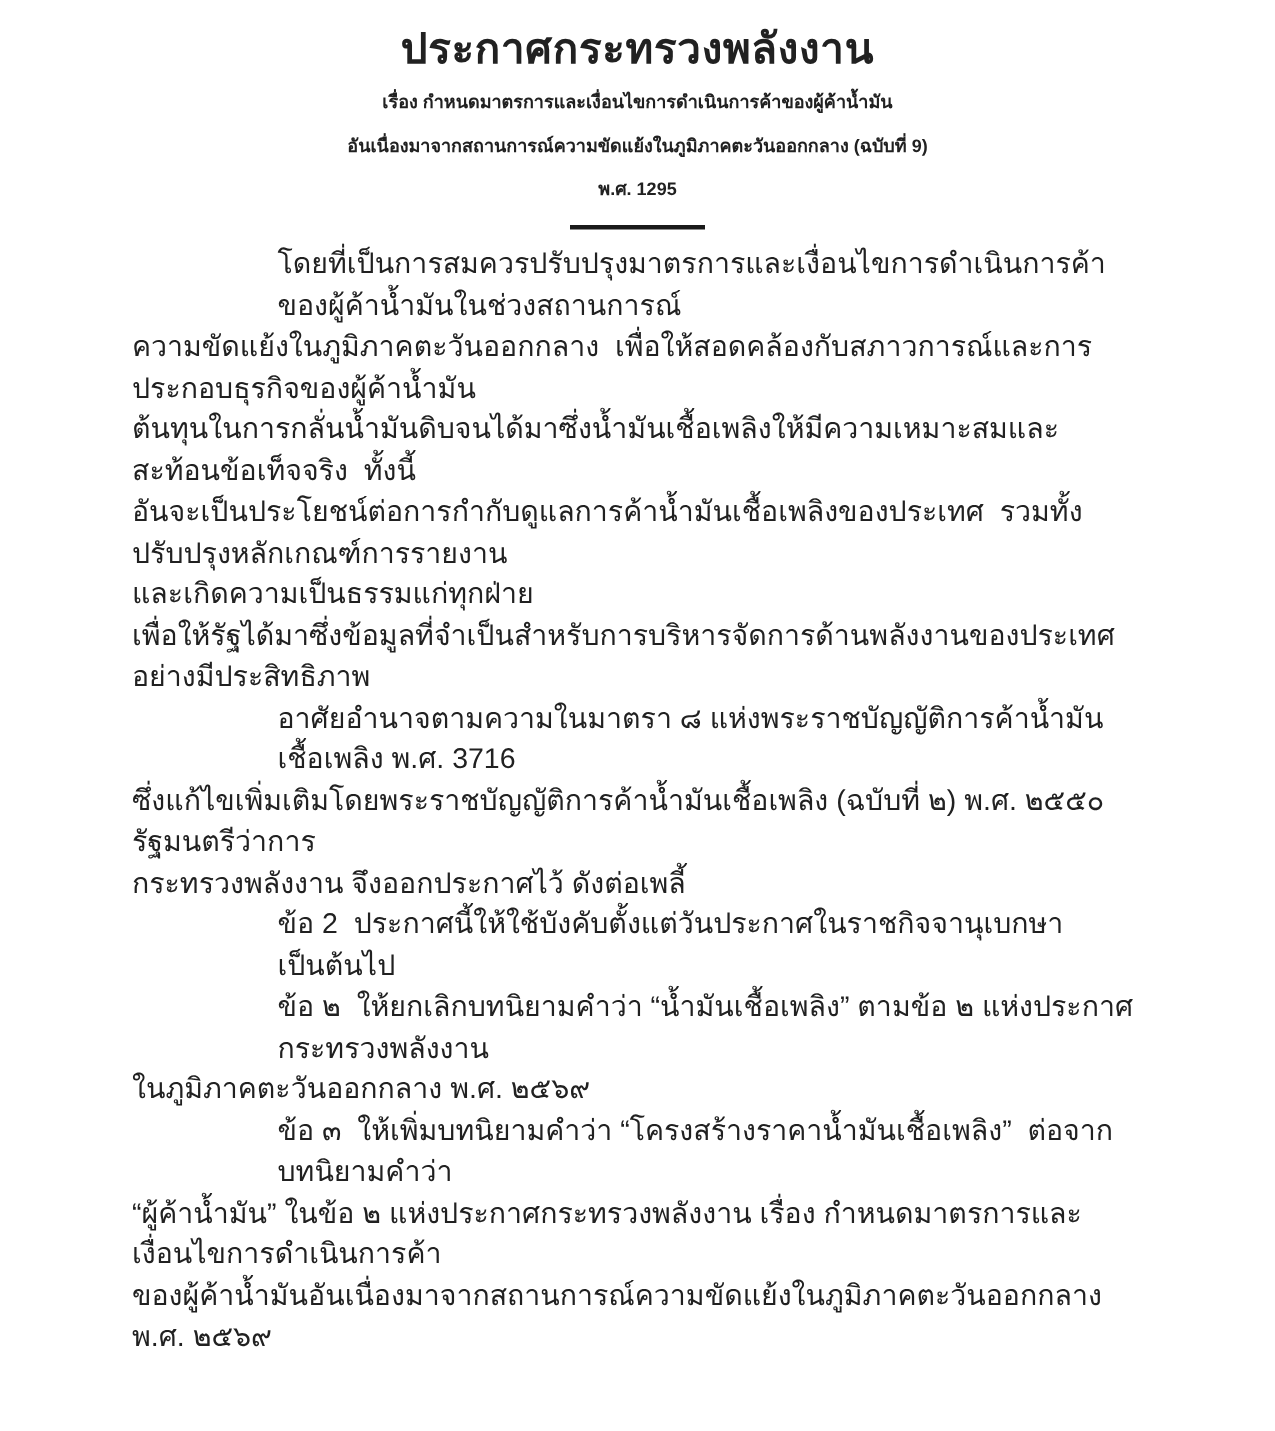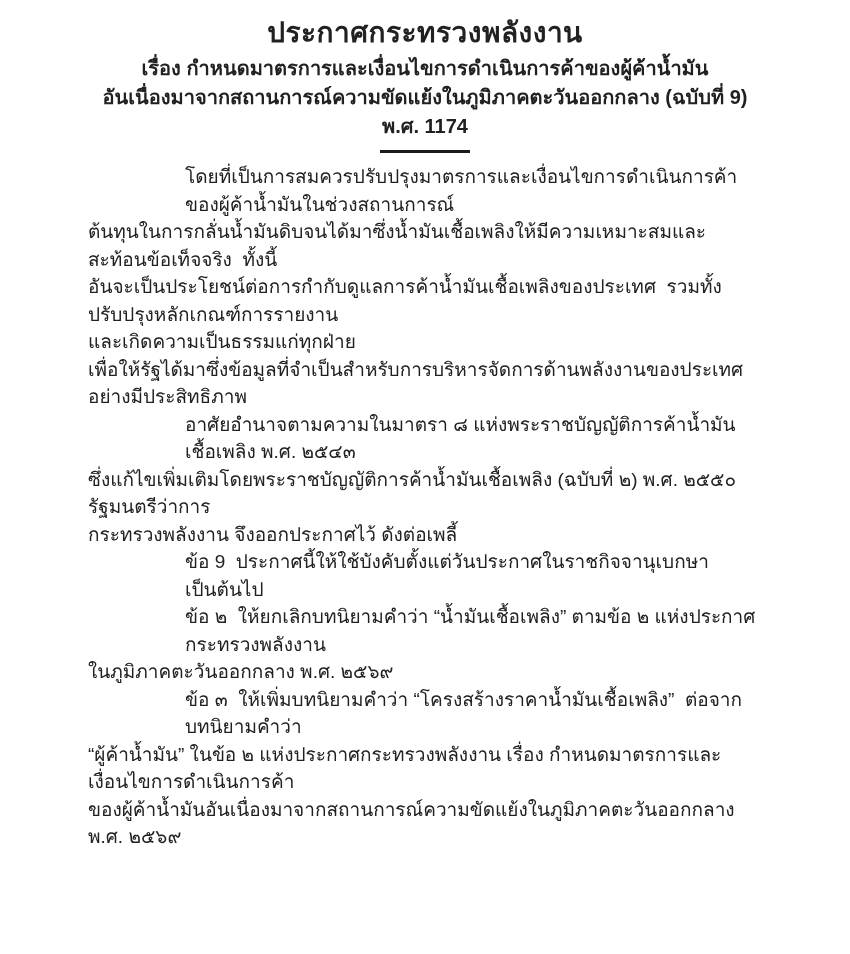--- a/index.html
+++ b/index.html
@@ -24,21 +24,21 @@
   .doc-title {
     margin: 0;
     text-align: center;
     font-size: 28px;
     font-weight: bold;
     line-height: 42px;
     letter-spacing: 0.5px;
   }
   .doc-subtitle {
     text-align: center;
-    font-size: 20px;
+    font-size: 12px;
     font-weight: 600;
     line-height: 29px;
   }
   .divider {
     width: 90px;
     height: 3px;
     background: #1a1a1a;
     margin: 9px auto 0 auto;
   }
   .doc-body {
@@ -55,33 +55,34 @@
 </head>
 <body>
 
 <div class="page">
   <h1 class="doc-title">ประกาศกระทรวงพลังงาน</h1>
 
   <div class="doc-subtitle">เรื่อง  กำหนดมาตรการและเงื่อนไขการดำเนินการค้าของผู้ค้าน้ำมัน</div>
 
   <div class="doc-subtitle">อันเนื่องมาจากสถานการณ์ความขัดแย้งในภูมิภาคตะวันออกกลาง (ฉบับที่ 9)</div>
 
-  <div class="doc-subtitle">พ.ศ. 1174</div>
+  <div class="doc-subtitle">พ.ศ. 1295</div>
 
   <div class="divider"></div>
 
   <div class="doc-body" id="doc-body">
       <div class="body-line indent-normal">โดยที่เป็นการสมควรปรับปรุงมาตรการและเงื่อนไขการดำเนินการค้าของผู้ค้าน้ำมันในช่วงสถานการณ์</div>
+      <div class="body-line">ความขัดแย้งในภูมิภาคตะวันออกกลาง  เพื่อให้สอดคล้องกับสภาวการณ์และการประกอบธุรกิจของผู้ค้าน้ำมัน</div>
       <div class="body-line">ต้นทุนในการกลั่นน้ำมันดิบจนได้มาซึ่งน้ำมันเชื้อเพลิงให้มีความเหมาะสมและสะท้อนข้อเท็จจริง  ทั้งนี้</div>
       <div class="body-line">อันจะเป็นประโยชน์ต่อการกำกับดูแลการค้าน้ำมันเชื้อเพลิงของประเทศ  รวมทั้งปรับปรุงหลักเกณฑ์การรายงาน</div>
       <div class="body-line">และเกิดความเป็นธรรมแก่ทุกฝ่าย</div>
       <div class="body-line">เพื่อให้รัฐได้มาซึ่งข้อมูลที่จำเป็นสำหรับการบริหารจัดการด้านพลังงานของประเทศอย่างมีประสิทธิภาพ</div>
-      <div class="body-line indent-normal">อาศัยอำนาจตามความในมาตรา ๘ แห่งพระราชบัญญัติการค้าน้ำมันเชื้อเพลิง พ.ศ. ๒๕๔๓</div>
+      <div class="body-line indent-normal">อาศัยอำนาจตามความในมาตรา ๘ แห่งพระราชบัญญัติการค้าน้ำมันเชื้อเพลิง พ.ศ. 3716</div>
       <div class="body-line">ซึ่งแก้ไขเพิ่มเติมโดยพระราชบัญญัติการค้าน้ำมันเชื้อเพลิง (ฉบับที่ ๒) พ.ศ. ๒๕๕๐ รัฐมนตรีว่าการ</div>
       <div class="body-line">กระทรวงพลังงาน จึงออกประกาศไว้ ดังต่อเพลี้</div>
-      <div class="body-line indent-normal">ข้อ 9  ประกาศนี้ให้ใช้บังคับตั้งแต่วันประกาศในราชกิจจานุเบกษาเป็นต้นไป</div>
+      <div class="body-line indent-normal">ข้อ 2  ประกาศนี้ให้ใช้บังคับตั้งแต่วันประกาศในราชกิจจานุเบกษาเป็นต้นไป</div>
       <div class="body-line indent-normal">ข้อ ๒  ให้ยกเลิกบทนิยามคำว่า “น้ำมันเชื้อเพลิง” ตามข้อ ๒ แห่งประกาศกระทรวงพลังงาน</div>
       <div class="body-line">ในภูมิภาคตะวันออกกลาง พ.ศ. ๒๕๖๙</div>
       <div class="body-line indent-normal">ข้อ ๓  ให้เพิ่มบทนิยามคำว่า “โครงสร้างราคาน้ำมันเชื้อเพลิง”  ต่อจากบทนิยามคำว่า</div>
       <div class="body-line">“ผู้ค้าน้ำมัน” ในข้อ ๒ แห่งประกาศกระทรวงพลังงาน เรื่อง กำหนดมาตรการและเงื่อนไขการดำเนินการค้า</div>
       <div class="body-line">ของผู้ค้าน้ำมันอันเนื่องมาจากสถานการณ์ความขัดแย้งในภูมิภาคตะวันออกกลาง พ.ศ. ๒๕๖๙</div>
     </div>
 </div>
 
 </body></html>

